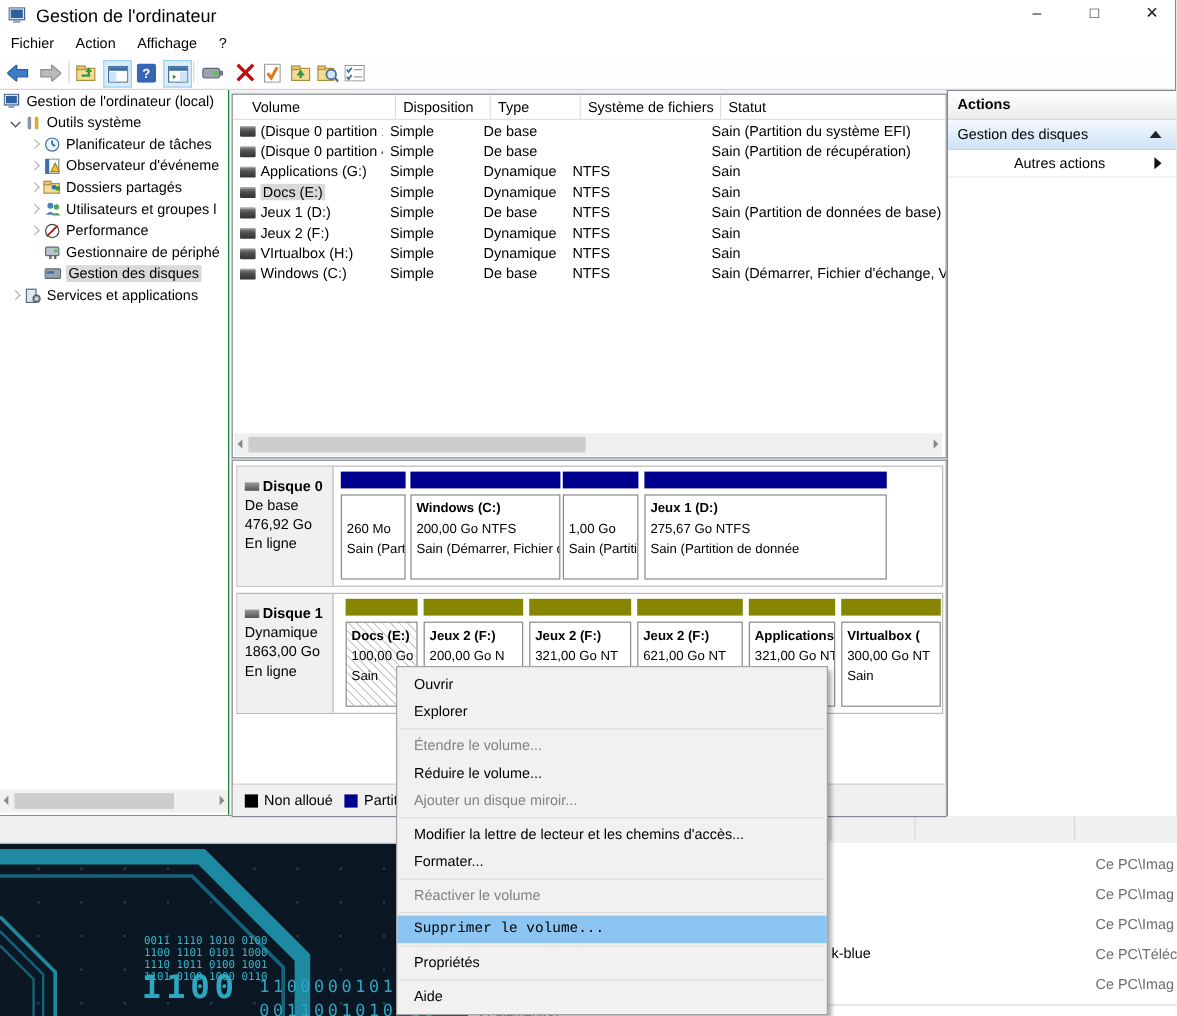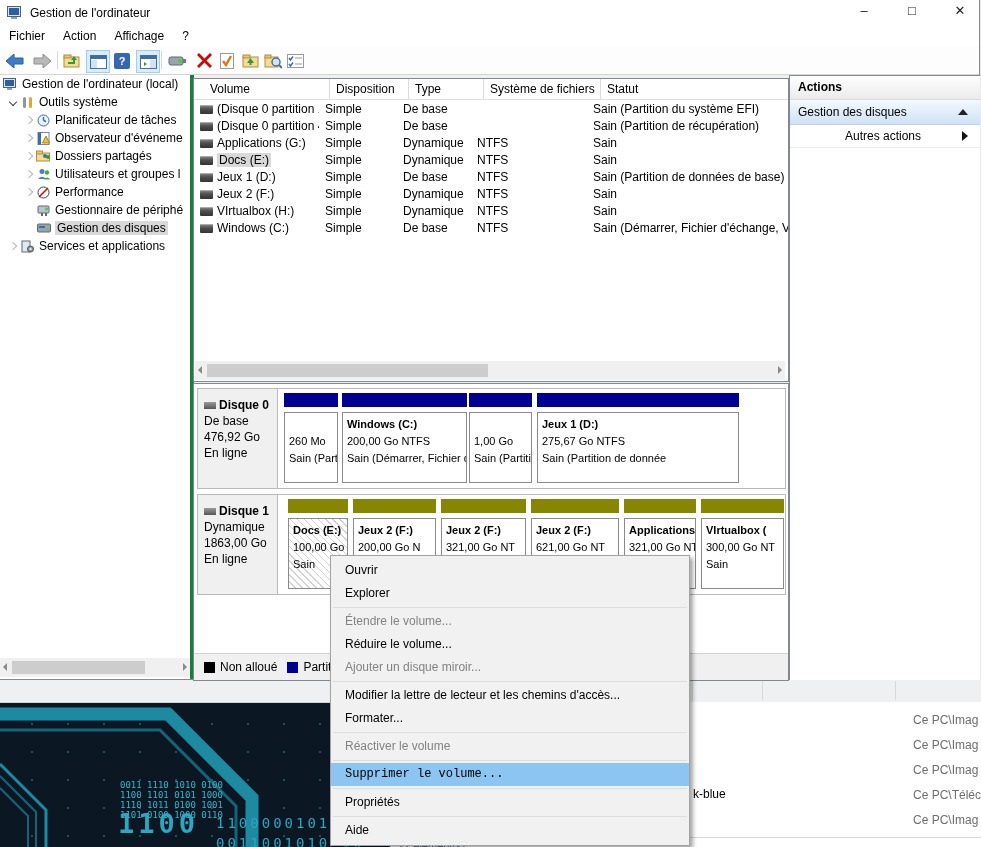--- a/index.html
+++ b/index.html
@@ -1,32 +1,32 @@
 <!DOCTYPE html>
 <html><head>
 <meta charset="utf-8">
 <style>
   html,body{margin:0;padding:0;width:981px;height:847px;overflow:hidden;
     font-family:"Liberation Sans","DejaVu Sans",sans-serif;font-size:12px;color:#000;background:#e8eaeb;position:relative;}
   .abs{position:absolute;}
   
   #cmwin{left:0;top:0;width:979px;height:679px;background:#fff;border:1px solid #8a8a8a;border-left:none;border-top:none;}
   #titlebar{left:0;top:0;width:100%;height:26px;background:#fff;display:flex;align-items:center;}
-  #titlebar .ttl{margin-left:8px;font-size:12px;}
+  #titlebar .ttl{margin-left:8px;font-size:15px;}
   .capbtn{width:34px;height:22px;text-align:center;line-height:22px;font-size:13px;color:#222;}
   #capbox{position:absolute;right:2px;top:0;display:flex;gap:14px;}
   #menubar{left:0;top:26px;width:100%;height:21px;display:flex;align-items:center;background:#fff;}
   .menu-item{padding:0 9px;height:21px;line-height:21px;}
   #toolbar{left:0;top:47px;width:100%;height:27px;background:#fdfdfd;border-bottom:1px solid #d5d5d5;}
   .tbico{position:absolute;top:3px;width:22px;height:21px;display:flex;align-items:center;justify-content:center;}
   .tbico.pressed{background:#d9ecfb;border:1px solid #9ecfef;}
   .tbsep{position:absolute;top:4px;width:1px;height:18px;background:#d8d8d8;}
   #content{left:0;top:75px;width:979px;height:604px;background:#f0f0f0;}
   
-  #tree{left:0;top:0;width:190px;height:604px;background:#fff;border-right:4px solid #15803d;overflow:hidden;}
+  #tree{left:0;top:0;width:190px;height:604px;background:#fff;border-right:1px solid #15803d;overflow:hidden;}
   .ti{position:relative;height:18px;display:flex;align-items:center;white-space:nowrap;overflow:hidden;}
   .ti .tlabel{margin-left:4px;}
   .ti .tlabel.sel{background:#d9d9d9;padding:0 2px;}
   .chev{display:inline-block;width:5px;height:5px;border-right:1px solid #8c8c8c;border-bottom:1px solid #8c8c8c;margin:0 4px;}
   .chev.col{transform:rotate(-45deg);border-color:#b5b5b5;}
   .chev.exp{transform:rotate(45deg);border-color:#444;}
   .chev.none{visibility:hidden;}
   .ind0{padding-left:3px;} .ind1{padding-left:6px;} .ind2{padding-left:22px;}
   .tico{display:inline-flex;width:15px;height:14px;align-items:center;justify-content:center;}
   #treehs{left:0;top:583px;width:190px;height:19px;background:#f0f0f0;}

